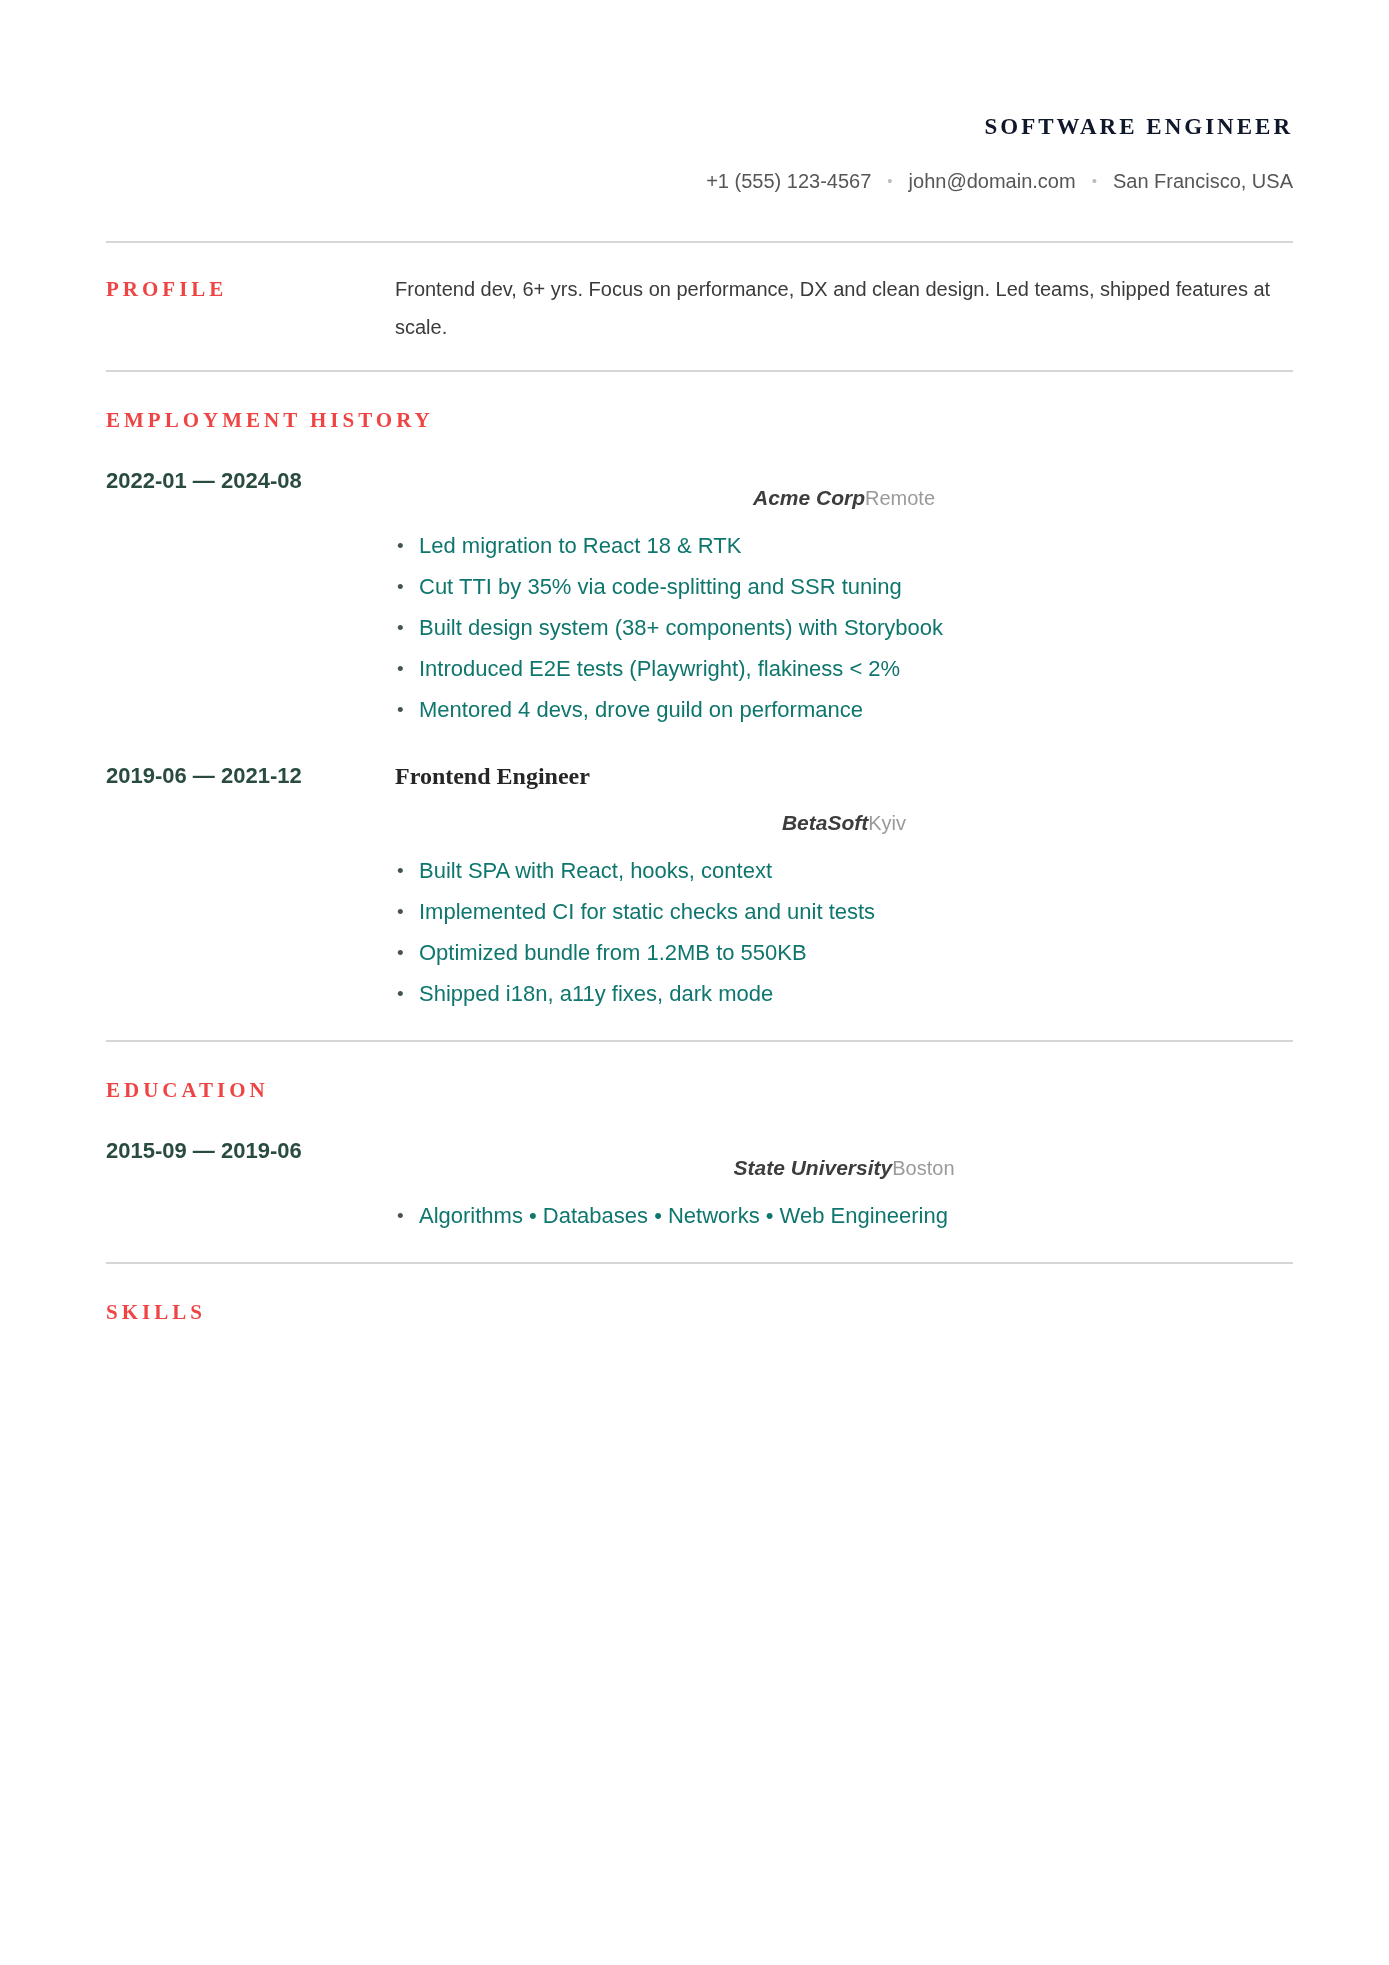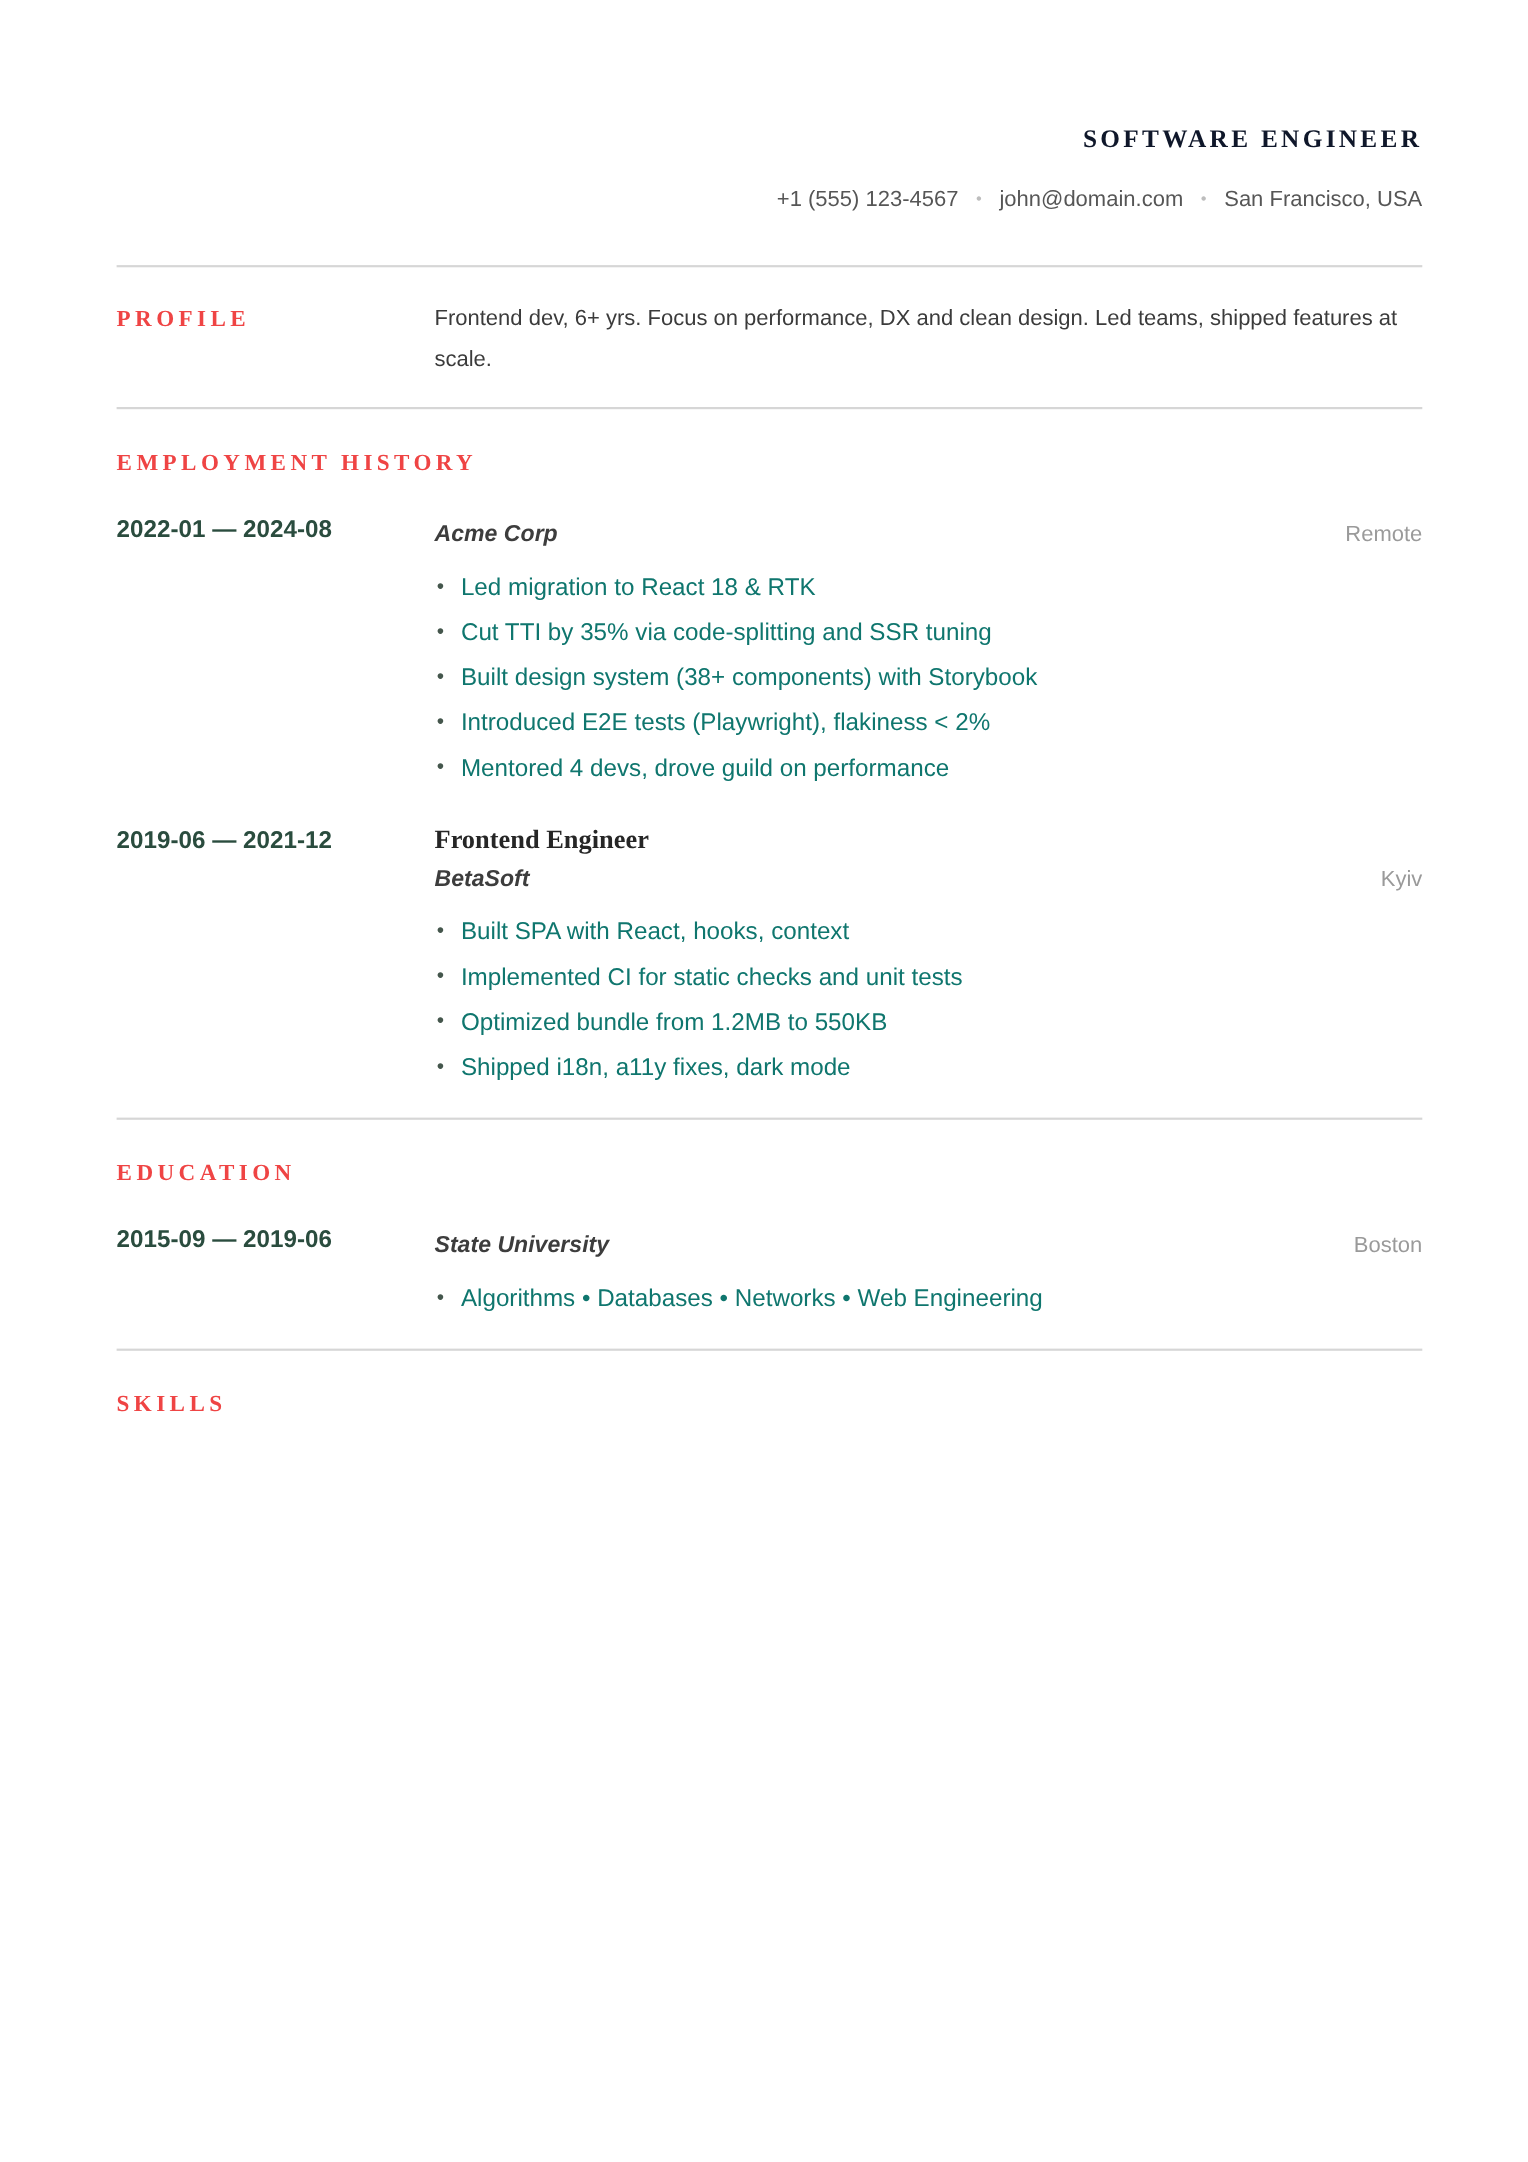--- a/index.html
+++ b/index.html
@@ -50,22 +50,22 @@
   .entry + .entry { margin-top:30px; }
   .entry-dates {
     font-size:22px; font-weight:700; color:#2a4c3e; line-height:30px;
     white-space:nowrap;
   }
   .entry-title {
     font-family:"Liberation Serif", serif;
     font-size:24px; font-weight:700; color:#262626; line-height:30px;
   }
   .entry-subrow {
-    display:flex; justify-content:space-between; align-items:baseline;
-    margin-top:6px; line-height:28px;
+    display:flex; justify-content:center; align-items:baseline;
+    margin-top:18px; line-height:28px;
   }
   .entry-company { font-size:21px; font-weight:700; font-style:italic; color:#3d3d3d; }
   .entry-location { font-size:20px; color:#9a9a9a; font-weight:400; }
   .entry ul { list-style:none; margin-top:14px; }
   .entry li {
     font-size:22px; line-height:28px; color:#0f766e;
     padding:6px 0 7px 24px; position:relative;
   }
   .entry li::before {
     content:"\2022"; position:absolute; left:2px; top:6px;

